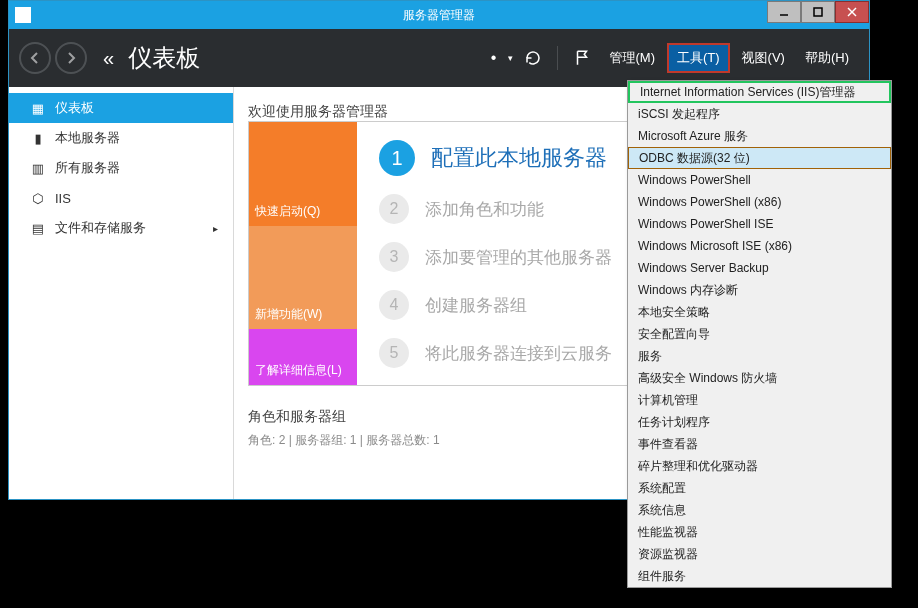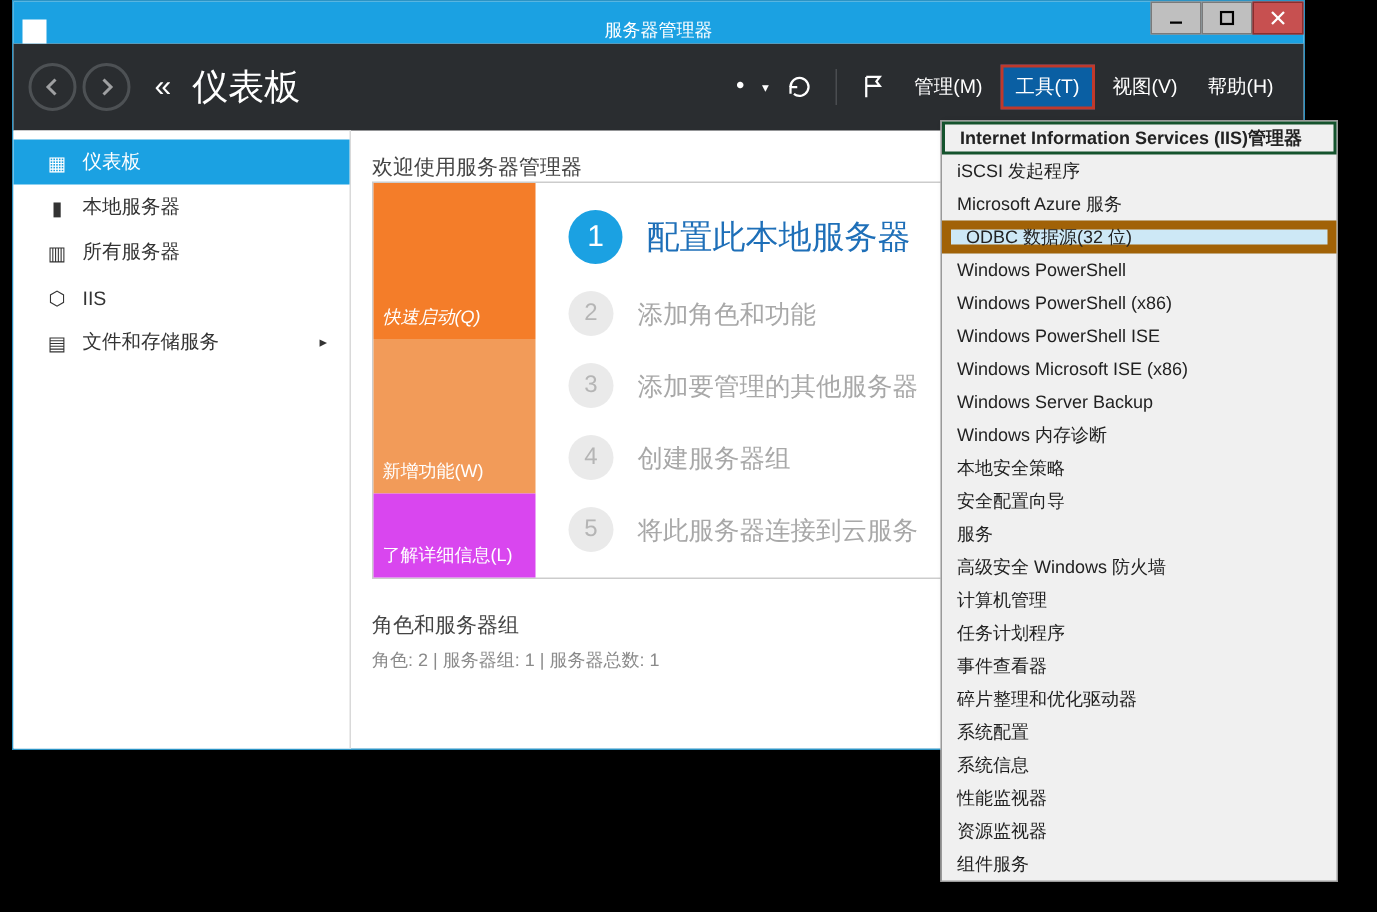--- a/index.html
+++ b/index.html
@@ -1,18 +1,18 @@
 <!DOCTYPE html>
 <html><head>
 <meta charset="utf-8">
 <style>
   * { box-sizing: border-box; margin: 0; padding: 0; font-family: "Microsoft YaHei", "Segoe UI", sans-serif; }
   body { width: 918px; height: 608px; background: #000; overflow: hidden; position: relative; }
   .window { position: absolute; left: 8px; top: 0; width: 862px; height: 500px; background: #fff; border: 1px solid #2c93c4; }
-  .titlebar { height: 28px; background: #1ba1e2; display: flex; align-items: flex-end; color: #fff; position: relative; }
+  .titlebar { height: 28px; background: #1ba1e2; display: flex; align-items: center; color: #fff; position: relative; }
   .titlebar-icon { width: 16px; height: 16px; margin: 0 6px; background: #fff; display: inline-block; }
   .titlebar-title { position:absolute; left:50%; transform:translateX(-50%); font-size: 12px; color: #fff; }
   .win-controls { position: absolute; right: 0; top: 0; display: flex; }
   .win-btn { width: 34px; height: 22px; background: #bfbfbf; border: 1px solid #7a7a7a; display:flex; align-items:center; justify-content:center; font-size: 11px; font-family: Arial; cursor: default; }
   .win-btn.close { background: #c75050; color: #fff; border-color: #8a2e2e; }
   .win-btn svg { width: 10px; height: 10px; }
   .toolbar { height: 58px; background: #2a2d30; display: flex; align-items: center; color: #fff; padding: 0 10px; }
   .tb-navbtn { width: 32px; height: 32px; border: 2px solid #6b6f73; border-radius: 50%; display:flex; align-items:center; justify-content:center; color:#fff; margin-right:4px; }
   .tb-navbtn.disabled { opacity: .55; }
   .tb-title { font-size: 24px; color: #fff; margin-left: 18px; font-weight: 300; }
@@ -27,35 +27,35 @@
   .body { display: flex; height: calc(100% - 86px); }
   .sidebar { width: 225px; background: #fff; border-right: 1px solid #d9d9d9; padding-top: 6px; }
   .side-item { height: 30px; display: flex; align-items: center; font-size: 13px; padding-left: 22px; gap: 10px; color: #333; cursor: default; }
   .side-item.selected { background: #1ba1e2; color: #fff; }
   .side-item .sicon { width: 14px; display:flex; justify-content:center;}
   .side-item .caret { width: 10px; font-size: 10px; color: inherit; }
   .main { flex: 1; padding: 16px 14px; overflow: hidden; }
   .welcome-title { font-size: 14px; color: #444; }
   .card { border: 1px solid #ccc; display: flex; height: 265px; }
   .card-left { width: 108px; display: flex; flex-direction: column; }
-  .cl-sec1 { flex: 2.1; background: #f47d29; display:flex; align-items:flex-end; padding:6px; font-size:12px; color:#fff;font-style:italic; }
+  .cl-sec1 { flex: 2.1; background: #f47d29; display:flex; align-items:flex-end; padding:6px; font-size:12px; color:#fff; }
   .cl-sec2 { flex: 2.1; background: #f29b59; display:flex; align-items:flex-end; padding:6px; font-size:12px; color:#fff; }
   .cl-sec3 { flex: 1; background: #d946ef; display:flex; align-items:flex-end; padding:6px; font-size:12px; color:#fff; }
   .card-right { flex: 1; padding: 18px 22px; }
   .step { display: flex; align-items: center; gap: 16px; margin-bottom: 18px; }
   .step-num { width: 30px; height: 30px; border-radius: 50%; display:flex; align-items:center; justify-content:center; font-size: 16px; color: #b5b5b5; background:#eaeaea; }
   .step-num.n1 { background: #1ba1e2; color: #fff; width:36px; height:36px; font-size:20px; }
   .step-text { font-size: 17px; color: #a8a8a8; }
   .step-text.t1 { color: #1e6fb8; font-size: 22px; }
   .roles-title { font-size: 14px; color: #444; margin-top: 22px; }
   .roles-sub { font-size: 12px; color: #8a8a8a; margin-top: 6px; }
   .tools-menu { position: absolute; left: 627px; top: 80px; width: 265px; background: #f0f0f0; border: 1px solid #9a9a9a; box-shadow: 2px 2px 4px rgba(0,0,0,0.25); z-index: 100; }
   .tm-item { height: 22px; font-size: 12px; display: flex; align-items: center; padding-left: 10px; color: #222; cursor: default; }
-  .tm-item.boxed-red { border: 2px solid #14532d; font-weight: bold; }
-  .tm-item.hover { background: #cde8f6; border: 6px solid #a16207; }
+  .tm-item.boxed-red { border: 2px solid #22c55e; }
+  .tm-item.hover { background: #cde8f6; border: 1px solid #a16207; }
 </style>
 </head>
 <body>
 
 <div class="window">
   <div class="titlebar">
     <span class="titlebar-icon"></span>
     <span class="titlebar-title">服务器管理器</span>
     <div class="win-controls">
       <div class="win-btn">

